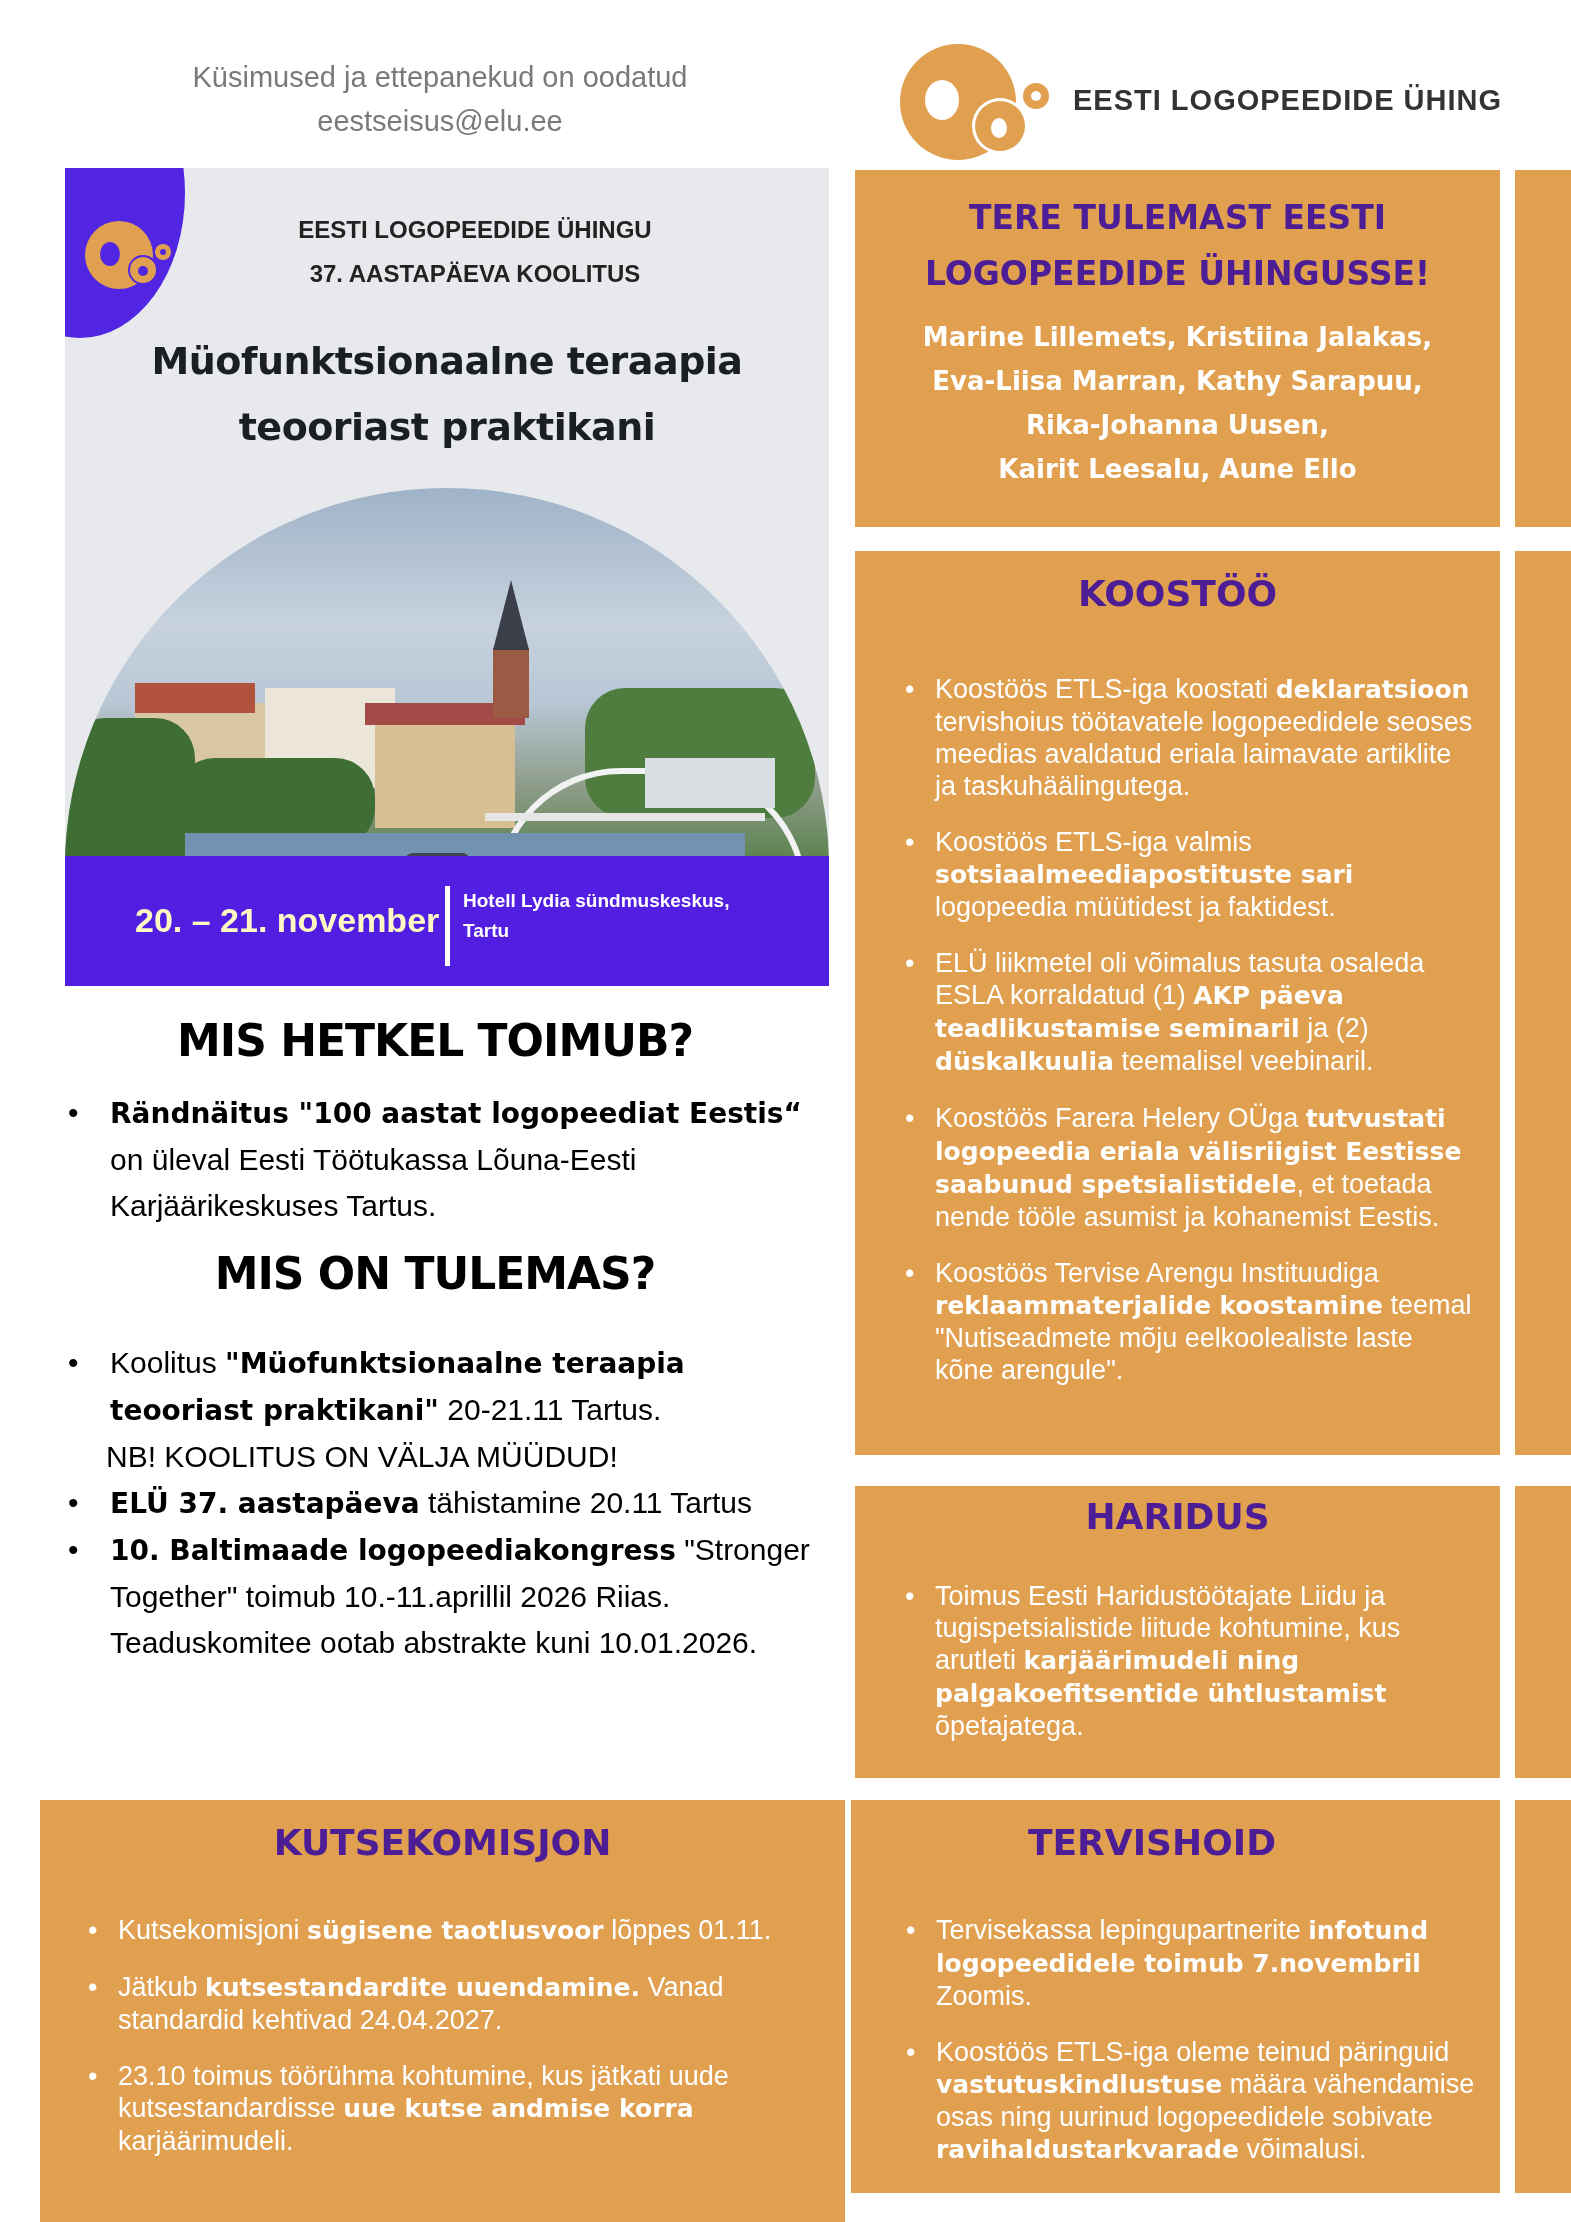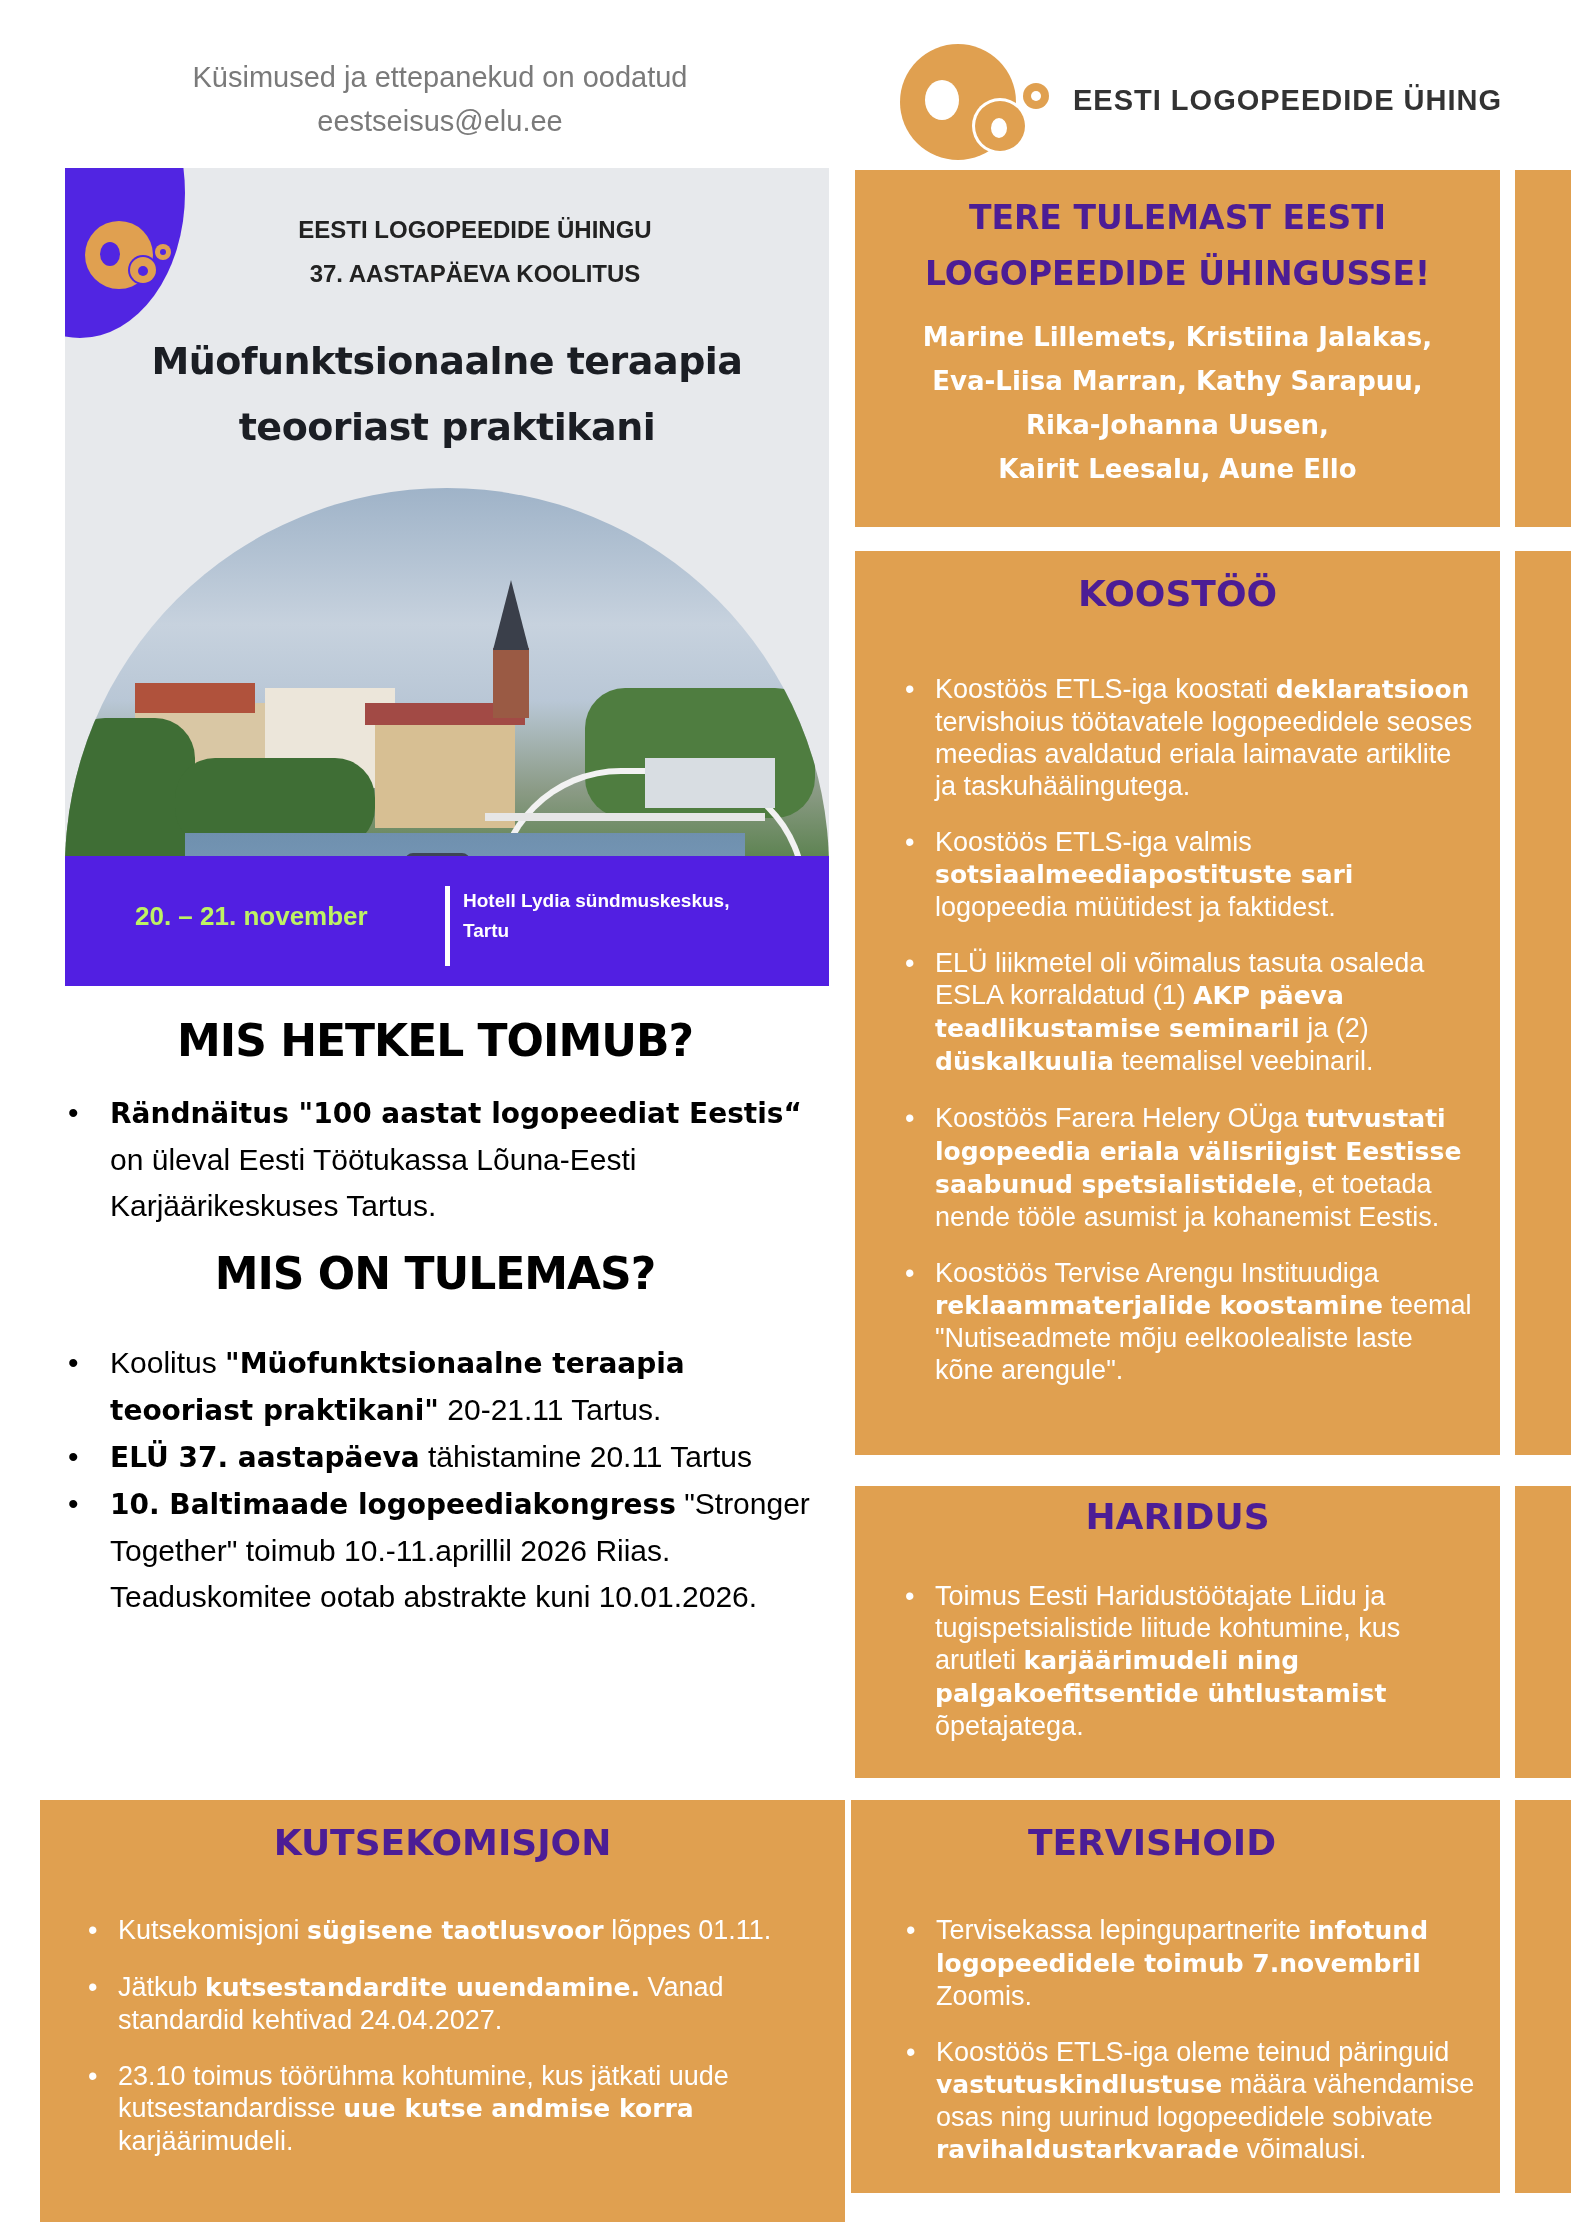--- a/index.html
+++ b/index.html
@@ -32,21 +32,21 @@
   .poster-photo .building { position: absolute; background: #d9c7a4; }
   .poster-photo .roof { position: absolute; background: #b0523c; }
   .poster-photo .spire { position: absolute; width: 0; height: 0; border-left: 18px solid transparent; border-right: 18px solid transparent; border-bottom: 70px solid #3a3f4a; }
   .poster-photo .tower { position: absolute; background: #9a5a44; }
   .poster-photo .trees { position: absolute; background: #3f6e35; border-radius: 40px; }
   .poster-photo .bridge { position: absolute; border: 6px solid #f2f2f2; border-bottom: none; border-radius: 200px 200px 0 0; }
   .poster-photo .deck { position: absolute; background: #e6e6e6; }
   .poster-photo .water { position: absolute; background: linear-gradient(180deg, #6f90ae, #8fb0d4); }
   .poster-photo .boat { position: absolute; background: #f4f4f4; border-radius: 8px 8px 30px 30px; }
   .poster-band { position: absolute; left: 0; top: 688px; width: 764px; height: 130px; background: #521fe2; }
-  .poster-dates { position: absolute; left: 70px; top: 45px; color: #bef264; font-size: 26px; font-weight: bold; font-family: "Liberation Sans", sans-serif; }
+  .poster-dates { position: absolute; left: 70px; top: 45px; color: #fef9c3; font-size: 34px; font-weight: bold; font-family: "Liberation Sans", sans-serif; }
   .poster-divider { position: absolute; left: 380px; top: 30px; width: 5px; height: 80px; background: #fff; }
   .poster-venue { position: absolute; left: 398px; top: 30px; color: #fff; font-size: 19px; font-weight: bold; line-height: 30px; font-family: "Liberation Sans", sans-serif; }
 
   
   .h-section { left: 40px; width: 790px; text-align: center; font-size: 44px; font-weight: bold; color: #000;
     font-family: "DejaVu Sans", sans-serif; letter-spacing: -1px; }
   .left-list { left: 60px; width: 760px; margin: 0; padding: 0; list-style: none; color: #000;
     font-family: "Liberation Sans", sans-serif; }
   .left-list li { position: relative; padding-left: 50px; font-size: 30px; line-height: 46px; }
   .left-list li::before { content: "•"; position: absolute; left: 8px; top: 0; font-size: 30px; }
@@ -136,21 +136,21 @@
   </div>
 </div>
 
 <div class="abs h-section" style="top:1015px;">MIS HETKEL TOIMUB?</div>
 <ul class="abs left-list" style="top:1090px;">
   <li><b>Rändnäitus "100 aastat logopeediat Eestis“</b><span> on üleval Eesti Töötukassa Lõuna-Eesti Karjäärikeskuses Tartus.</span></li>
 </ul>
 
 <div class="abs h-section" style="top:1248px;">MIS ON TULEMAS?</div>
 <ul class="abs left-list" style="top:1340px;">
-  <li><span>Koolitus </span><b>"Müofunktsionaalne teraapia teooriast praktikani"</b><span> 20-21.11 Tartus.</span></li>
+  <li><span>Koolitus </span><b>"Müofunktsionaalne teraapia teooriast praktikani"</b><span> 20-21.11 Tartus.</span><span class="nb-line">NB! KOOLITUS ON VÄLJA MÜÜDUD!</span></li>
   <li><b>ELÜ 37. aastapäeva</b><span> tähistamine 20.11 Tartus</span></li>
   <li><b>10. Baltimaade logopeediakongress</b><span> "Stronger Together" toimub 10.-11.aprillil 2026 Riias. Teaduskomitee ootab abstrakte kuni 10.01.2026.</span></li>
 </ul>
 
 <div class="abs strip" style="left:1515px;top:170px;width:56px;height:357px;"></div>
 <div class="abs strip" style="left:1515px;top:551px;width:56px;height:904px;"></div>
 <div class="abs strip" style="left:1515px;top:1486px;width:56px;height:292px;"></div>
 <div class="abs strip" style="left:1515px;top:1800px;width:56px;height:393px;"></div>
 
 <div class="box orange" style="left:855px;top:170px;width:645px;height:357px;">

